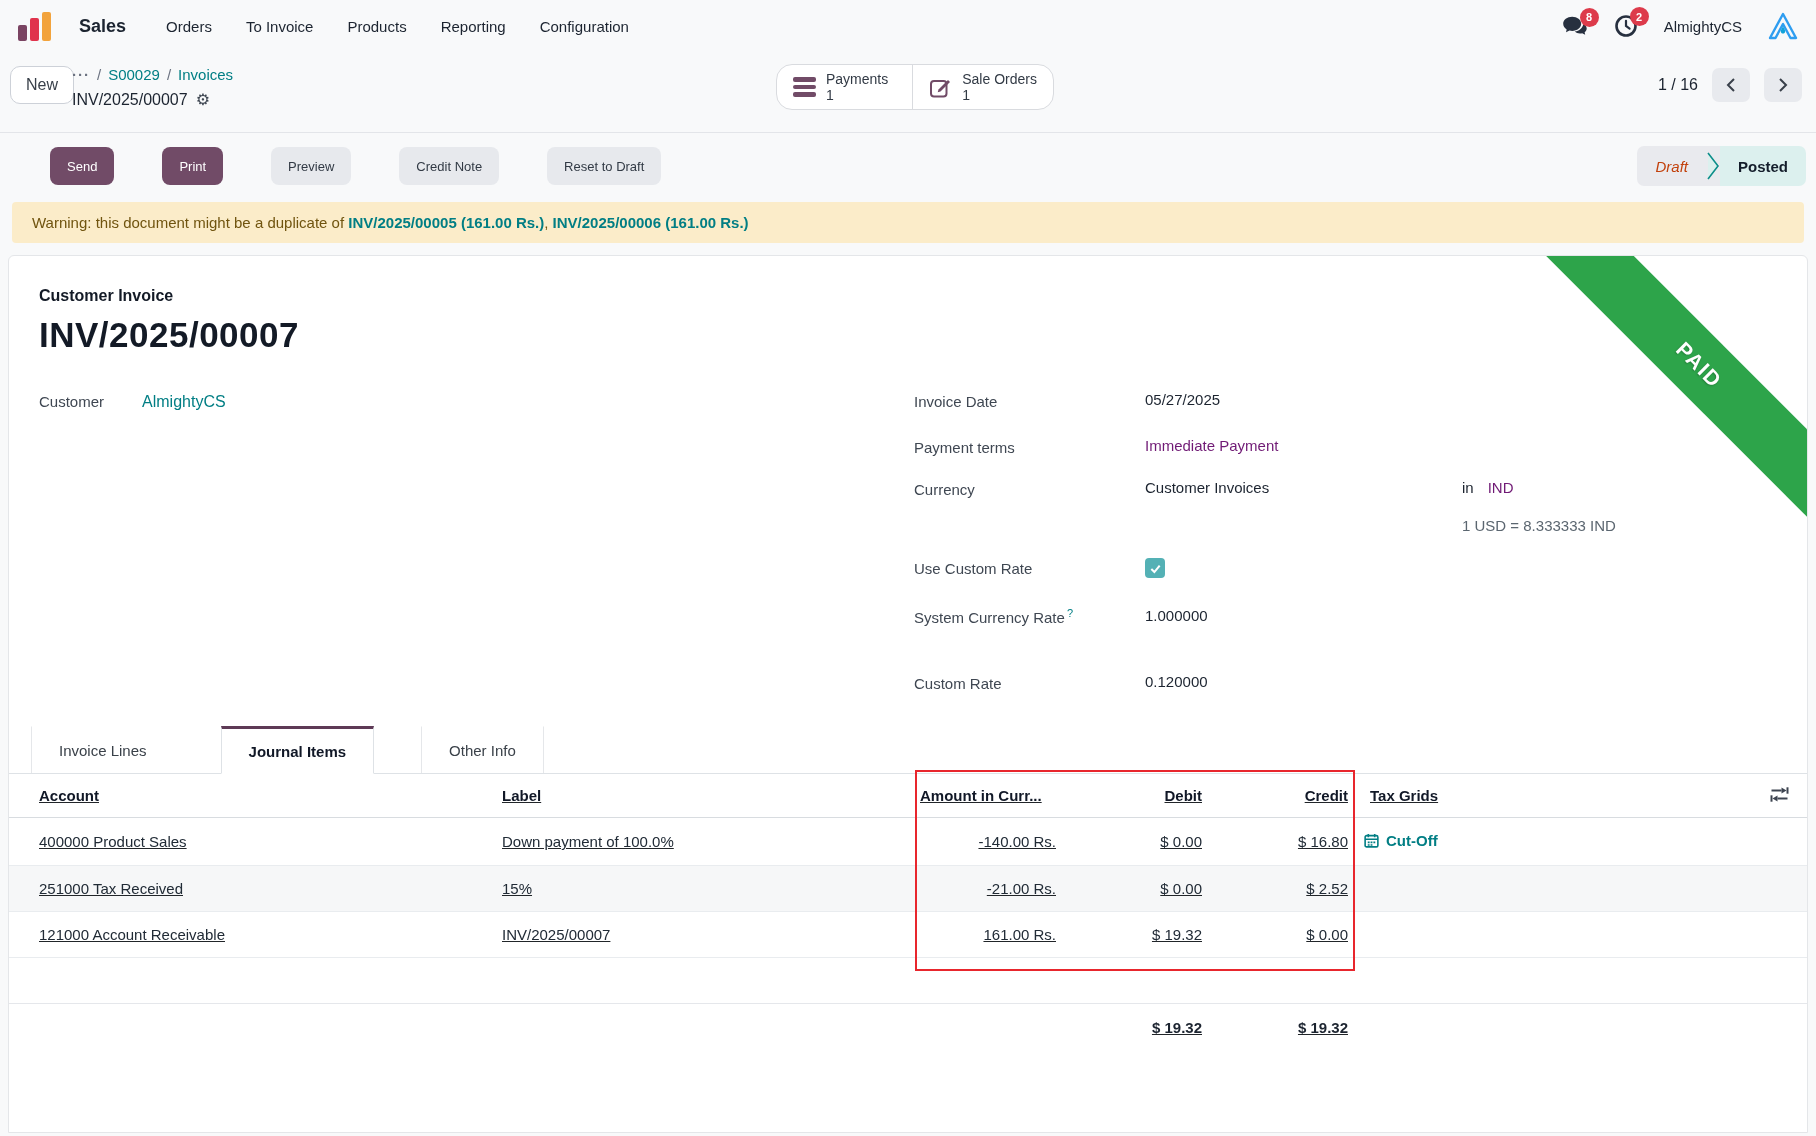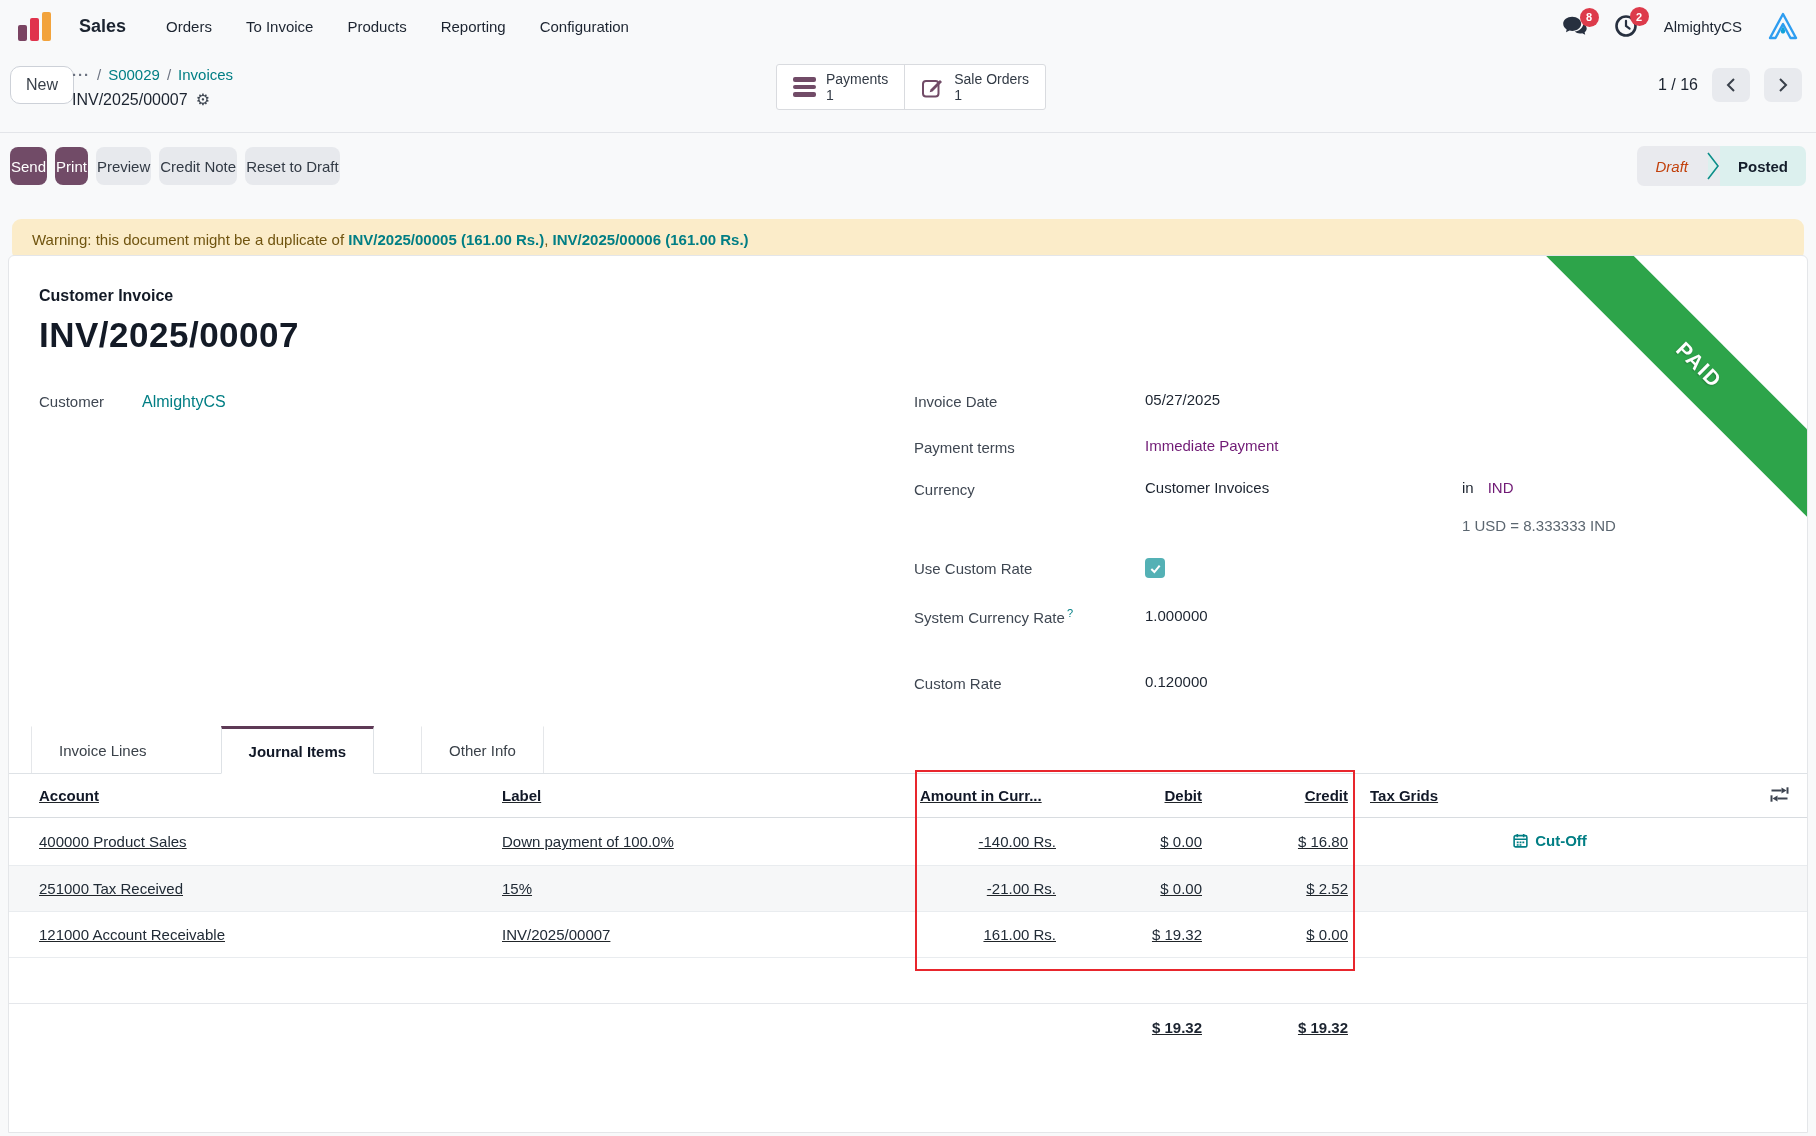--- a/index.html
+++ b/index.html
@@ -34,45 +34,45 @@
     background:#fff; border:1px solid #cdd1d8; border-radius:10px;
     font-size:16px; color:#39404a; }
   .crumbs { position:absolute; left:72px; top:12px; line-height:22px; }
   .crumb-line1 { font-size:15px; display:flex; gap:7px; align-items:center; }
   .crumb-more { color:#6b7280; font-weight:700; letter-spacing:1px; }
   .crumb-sep { color:#6b7280; }
   .crumb-link { color:#017e84; }
   .crumb-line2 { font-size:16px; color:#1c2430; margin-top:3px; display:flex; gap:8px; align-items:center; }
   .gear { font-size:16px; color:#3f4752; }
   .stat-box { position:absolute; left:776px; top:12px; display:flex;
-    background:#fff; border:1px solid #d9dbdf; border-radius:3px; overflow:hidden; }
+    background:#fff; border:1px solid #d9dbdf; border-radius:16px; overflow:hidden;gap:8px; }
   .stat-btn { display:flex; align-items:center; gap:10px; padding:6px 16px; }
   .stat-btn + .stat-btn { border-left:1px solid #d9dbdf; }
   .stat-text { display:flex; flex-direction:column; line-height:16px; font-size:14px; color:#323a45; }
   .bars-icon i { display:block; width:23px; height:4.5px; background:#714B67; border-radius:2px; margin:3px 0; }
   .pager { position:absolute; right:14px; top:16px; display:flex; align-items:center; gap:14px; }
   .pager-text { font-size:16px; color:#1c2430; }
   .pager-btn { width:38px; height:34px; background:#e8eaee; border:none; border-radius:7px;
     display:flex; align-items:center; justify-content:center; }
   .divider { height:1px; background:#e3e5e9; }
 
   
   .action-row { height:66px; display:flex; align-items:center; padding:0 10px; gap:8px; }
-  .btn { height:38px; padding:0 1px; border:none; border-radius:8px; font-size:15px;
-    font-family:inherit; }
+  .btn { height:38px; padding:0 17px; border:none; border-radius:8px; font-size:13px;
+    font-family:inherit;margin-left:40px; }
   .btn-primary { background:#714B67; color:#fff; }
   .btn-secondary { background:#e7e9ed; color:#323a45; }
   .statusbar { margin-left:auto; display:flex; align-items:stretch; height:40px;
     border-radius:7px; overflow:hidden; }
   .seg-draft { background:#e9eaee; color:#c2410c; display:flex; align-items:center; padding:0 18px; font-size:15px;font-style:italic; }
   .seg-chev { background:#e9eaee; display:flex; align-items:center; }
   .seg-posted { background:#dcf0ee; color:#141d2b; font-weight:700; display:flex; align-items:center; padding:0 18px; font-size:15px; }
 
   
-  .warning-banner { margin:20px 12px 0; background:#fbecc9; border-radius:9px;
+  .warning-banner { margin:3px 12px 0; background:#fbecc9; border-radius:4px;
     padding:12px 20px; font-size:15px; color:#70540f; }
   .warning-banner a { color:#017e84; font-weight:600; text-decoration:none; }
 
   
   .card { position:absolute; top:255px; left:8px; right:8px; bottom:3px;
     background:#fff; border:1px solid #e4e6e9; border-radius:6px 6px 0 0; overflow:hidden; }
   .ribbon-wrap { position:absolute; top:0; right:0; width:300px; height:300px; overflow:hidden; pointer-events:none; }
   .ribbon { position:absolute; top:78px; right:-112px; width:440px; height:62px;
     background:#2da44a; transform:rotate(45deg); display:flex; align-items:center; justify-content:center;
     color:#fff; font-weight:700; font-size:21px; letter-spacing:1.5px;
@@ -110,21 +110,21 @@
   th, td { overflow:hidden; white-space:nowrap; }
   thead th { font-weight:700; color:#111827; text-align:left; padding:11px 8px;
     border-bottom:1px solid #d8dce0; }
   tbody td { padding:14px 8px; color:#212b36; border-bottom:1px solid #e9ecef; }
   .col-account { width:485px; } .col-label { width:418px; }
   .col-amount { width:152px; } .col-debit { width:146px; } .col-credit { width:146px; }
   .col-tax { width:388px; } .col-icon { width:67px; }
   .c-first { padding-left:30px !important; }
   .num { text-align:right; }
   .row-alt td { background:#f6f7f8; }
-  .cell-tax { text-align:center; }
+  .cell-tax { }
   .cutoff-link { color:#017e84; font-weight:700; display:inline-flex; align-items:center; gap:7px; }
   .spacer-row td { padding:0; height:46px; border-bottom:1px solid #e5e7eb; }
   .totals-row td { border-bottom:none; font-weight:700; color:#1c2430; padding:15px 8px; }
   .icon-cell { text-align:right; padding-right:22px !important; }
   .highlight-box { position:absolute; left:906px; top:-4px; width:440px; height:201px;
     border:2px solid #e8262d; pointer-events:none; }
 </style>
 </head>
 <body>
 

